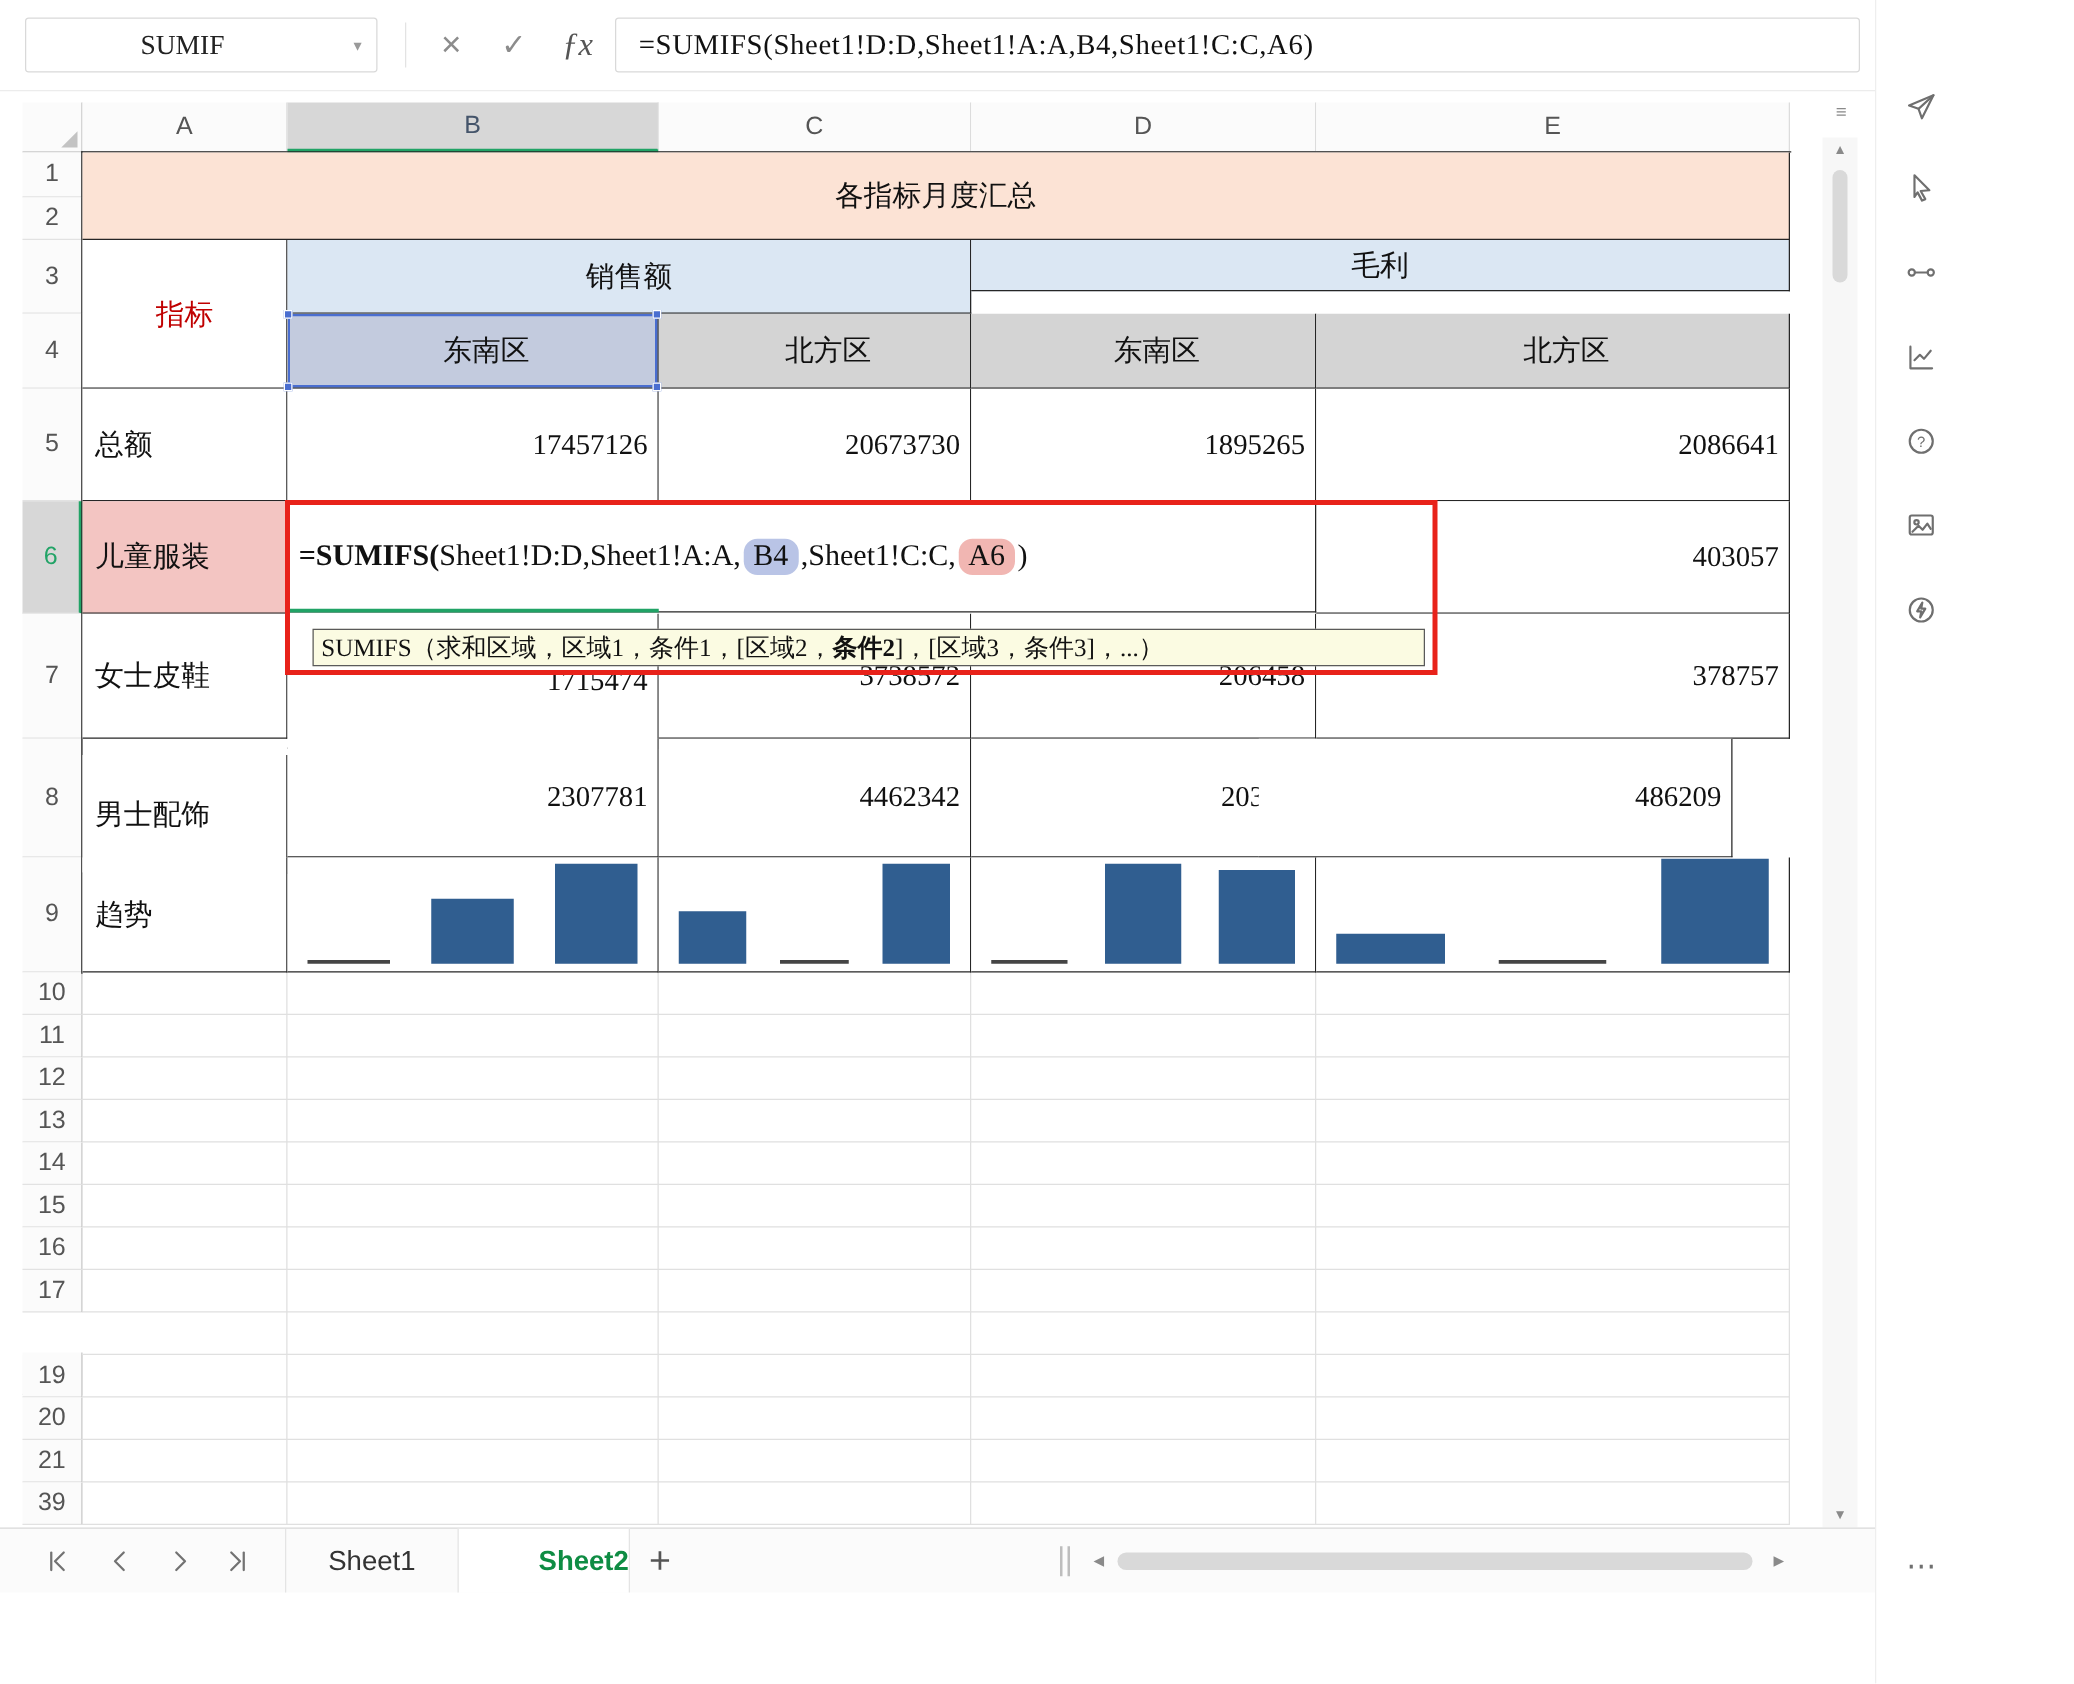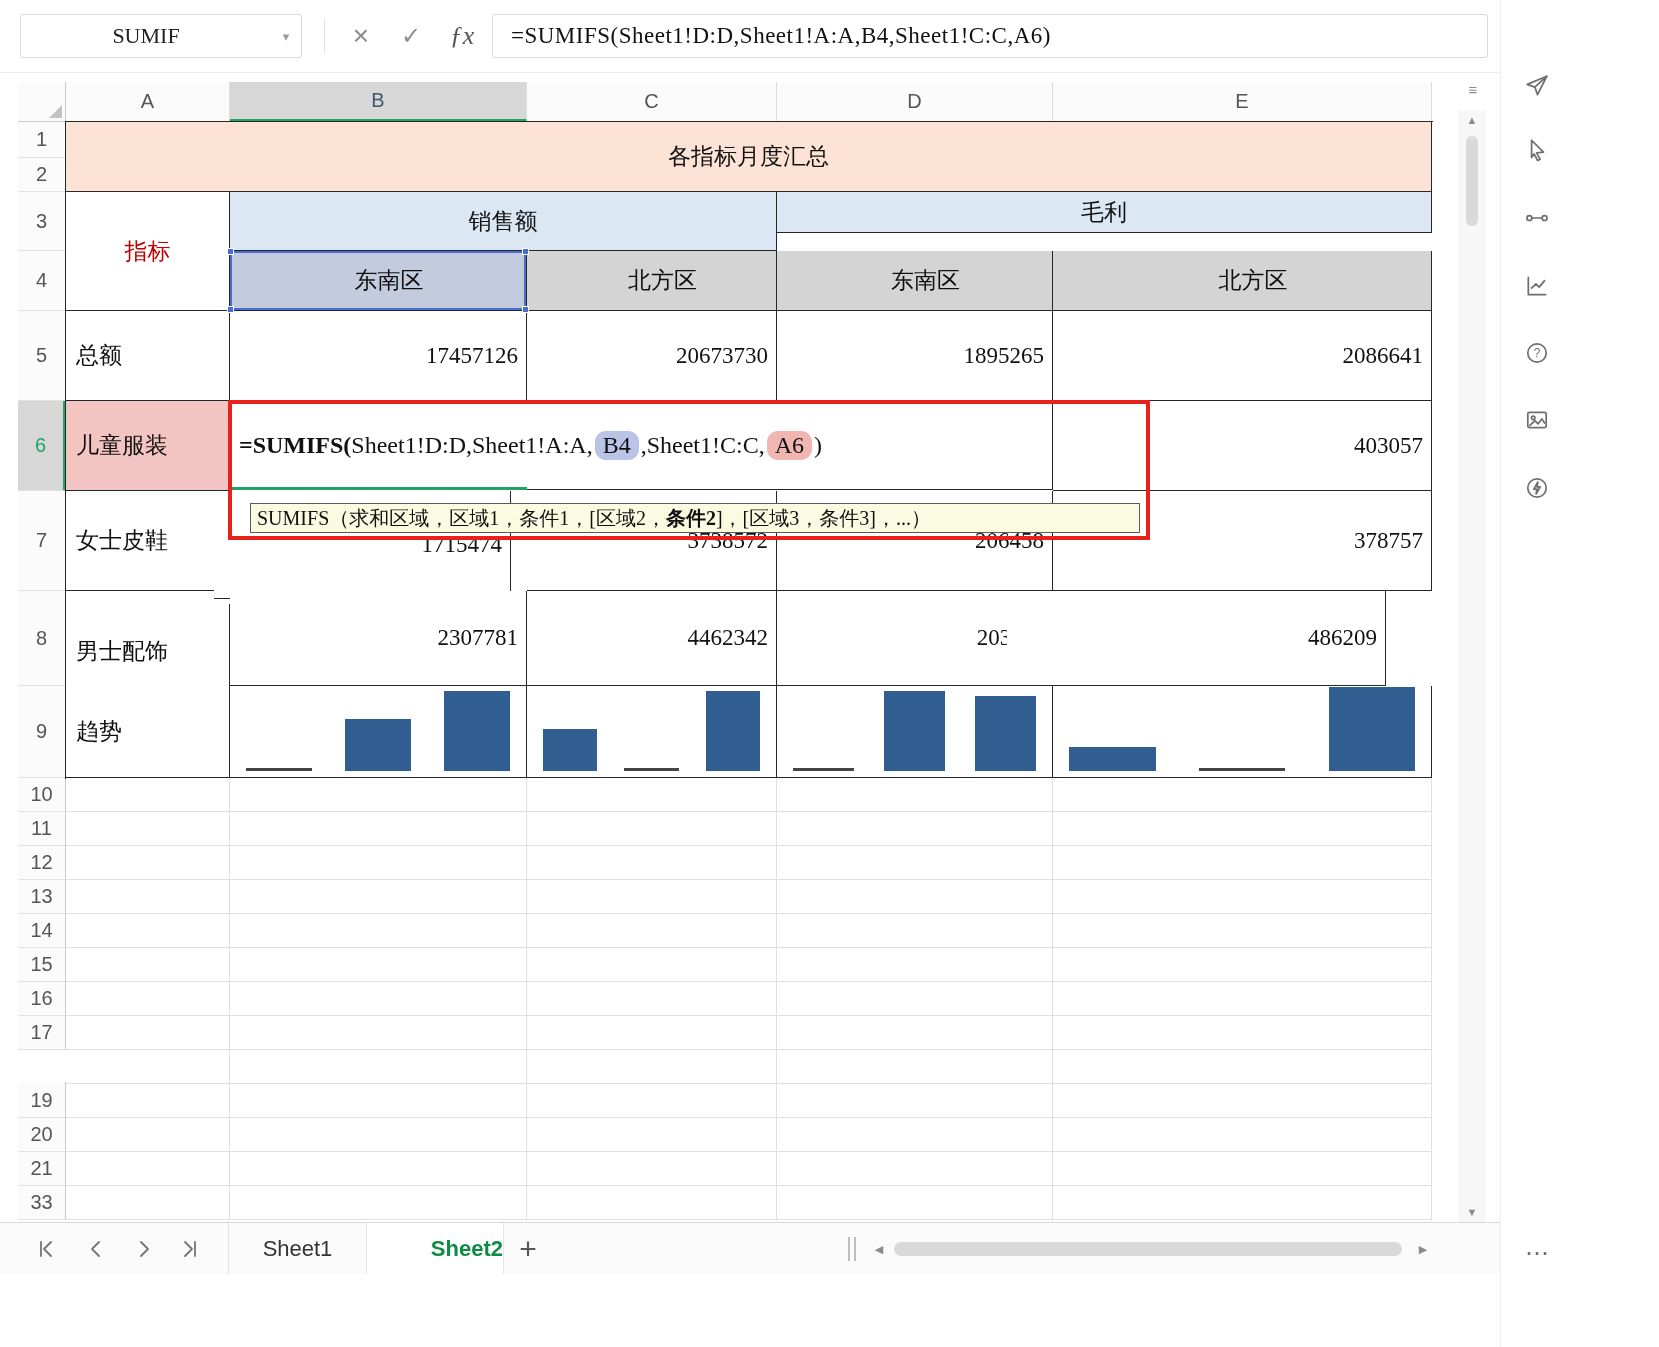--- a/index.html
+++ b/index.html
@@ -164,21 +164,21 @@
       <div class="row-h" style="top: 846px; height: 34px;">12</div>
       <div class="row-h" style="top: 880px; height: 34px;">13</div>
       <div class="row-h" style="top: 914px; height: 34px;">14</div>
       <div class="row-h" style="top: 948px; height: 34px;">15</div>
       <div class="row-h" style="top: 982px; height: 34px;">16</div>
       <div class="row-h" style="top: 1016px; height: 34px;">17</div>
       <div class="row-h" style="top: 1082px; height: 34px;">18</div>
       <div class="row-h" style="top: 1084px; height: 34px;">19</div>
       <div class="row-h" style="top: 1118px; height: 34px;">20</div>
       <div class="row-h" style="top: 1152px; height: 34px;">21</div>
-      <div class="row-h" style="top: 1186px; height: 34px;">33</div>
+      <div class="row-h" style="top: 1186px; height: 34px;">39</div>
       <div class="gl-h" style="top: 811px;"></div>
       <div class="gl-h" style="top: 845px;"></div>
       <div class="gl-h" style="top: 879px;"></div>
       <div class="gl-h" style="top: 913px;"></div>
       <div class="gl-h" style="top: 947px;"></div>
       <div class="gl-h" style="top: 981px;"></div>
       <div class="gl-h" style="top: 1015px;"></div>
       <div class="gl-h" style="top: 1049px;"></div>
       <div class="gl-h" style="top: 1083px;"></div>
       <div class="gl-h" style="top: 1117px;"></div>
@@ -215,21 +215,21 @@
     <div class="tcell label" style="left:66px;top:311px;width:164px;height:90px">总额</div>
     <div class="tcell num" style="left:230px;top:311px;width:297px;height:90px">17457126</div>
     <div class="tcell num" style="left:527px;top:311px;width:250px;height:90px">20673730</div>
     <div class="tcell num" style="left:777px;top:311px;width:276px;height:90px">1895265</div>
     <div class="tcell num" style="left:1053px;top:311px;width:379px;height:90px">2086641</div>
 
     <div class="tcell label cell-a6" style="left:66px;top:401px;width:164px;height:90px">儿童服装</div>
     <div class="tcell num" style="left:1053px;top:401px;width:379px;height:90px">403057</div>
 
     <div class="tcell label" style="left:66px;top:491px;width:164px;height:100px">女士皮鞋</div>
-    <div class="tcell num" style="left:214px;top:491px;width:297px;height:108px">1715474</div>
+    <div class="tcell num" style="left:230px;top:491px;width:297px;height:108px">1715474</div>
     <div class="tcell num" style="left:527px;top:491px;width:250px;height:100px">3738572</div>
     <div class="tcell num" style="left:777px;top:491px;width:276px;height:100px">206458</div>
     <div class="tcell num" style="left:1053px;top:491px;width:379px;height:100px">378757</div>
 
     <div class="tcell label" style="left:66px;top:604px;width:164px;height:95px">男士配饰</div>
     <div class="tcell num" style="left:230px;top:591px;width:297px;height:95px">2307781</div>
     <div class="tcell num" style="left:527px;top:591px;width:250px;height:95px">4462342</div>
     <div class="tcell num" style="left:777px;top:591px;width:276px;height:95px">203111</div>
     <div class="tcell num" style="left:1007px;top:591px;width:379px;height:95px">486209</div>
 

